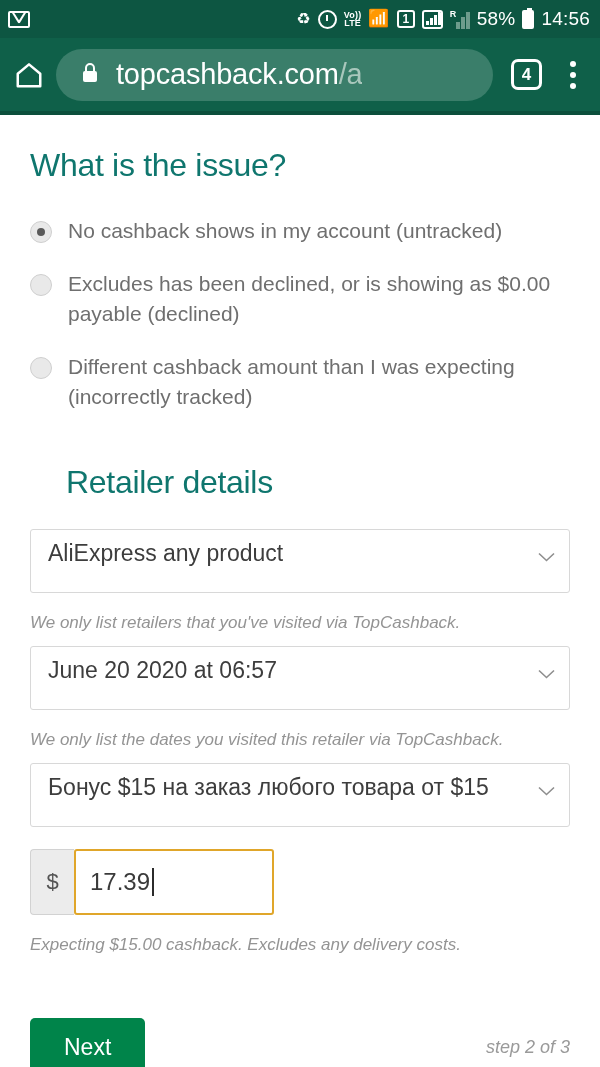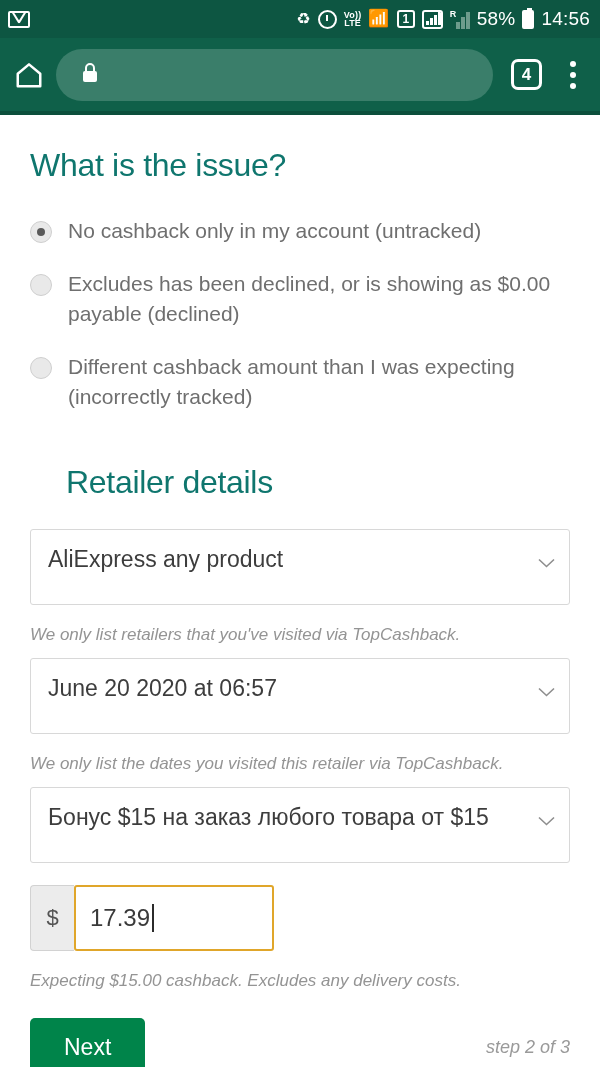--- a/index.html
+++ b/index.html
@@ -191,21 +191,21 @@
   .radio-label {
     font-size: 21px;
     color: #6f6f6f;
     line-height: 30px;
     max-width: 500px;
   }
 
   
   .select-box {
     margin-top: 28px;
-    height: 76px;
+    height: 64px;
     border: 1px solid #d8d8d8;
     border-radius: 3px;
     background: #ffffff;
     display: flex;
     align-items: center;
     padding: 0 14px 16px 17px;
   }
   .select-value {
     flex: 1 1 auto;
     font-size: 23px;
@@ -322,37 +322,38 @@
       <path d="M3 11 L12 3.5 L21 11 L21 21 L3 21 Z"></path>
     </svg>
   </span>
   <div class="url-pill">
     <span class="lock-icon">
       <svg viewBox="0 0 24 24" width="24" height="24" fill="#ffffff">
         <path d="M7 10 V7 a5 5 0 0 1 10 0 v3 h-2 V7 a3 3 0 0 0 -6 0 v3 z"></path>
         <rect x="5" y="10" width="14" height="11" rx="2"></rect>
       </svg>
     </span>
+    <span class="url-text"><span>topcashback.com</span><span class="path">/a</span></span>
   </div>
   <div class="tab-count">4</div>
   <div class="menu-dots">
     <span></span>
       <span></span>
       <span></span>
   </div>
 </div>
 
 <div class="page">
 
   <h1 class="section-title" id="issue-title">What is the issue?</h1>
 
   <div class="radio-group">
     <div class="radio-row selected">
       <span class="radio-mark"></span>
-      <span class="radio-label">No cashback only in my account (untracked)</span>
+      <span class="radio-label">No cashback shows in my account (untracked)</span>
     </div>
     <div class="radio-row">
       <span class="radio-mark"></span>
       <span class="radio-label">Excludes has been declined, or is showing as $0.00 payable (declined)</span>
     </div>
     <div class="radio-row">
       <span class="radio-mark"></span>
       <span class="radio-label">Different cashback amount than I was expecting (incorrectly tracked)</span>
     </div>
   </div>

